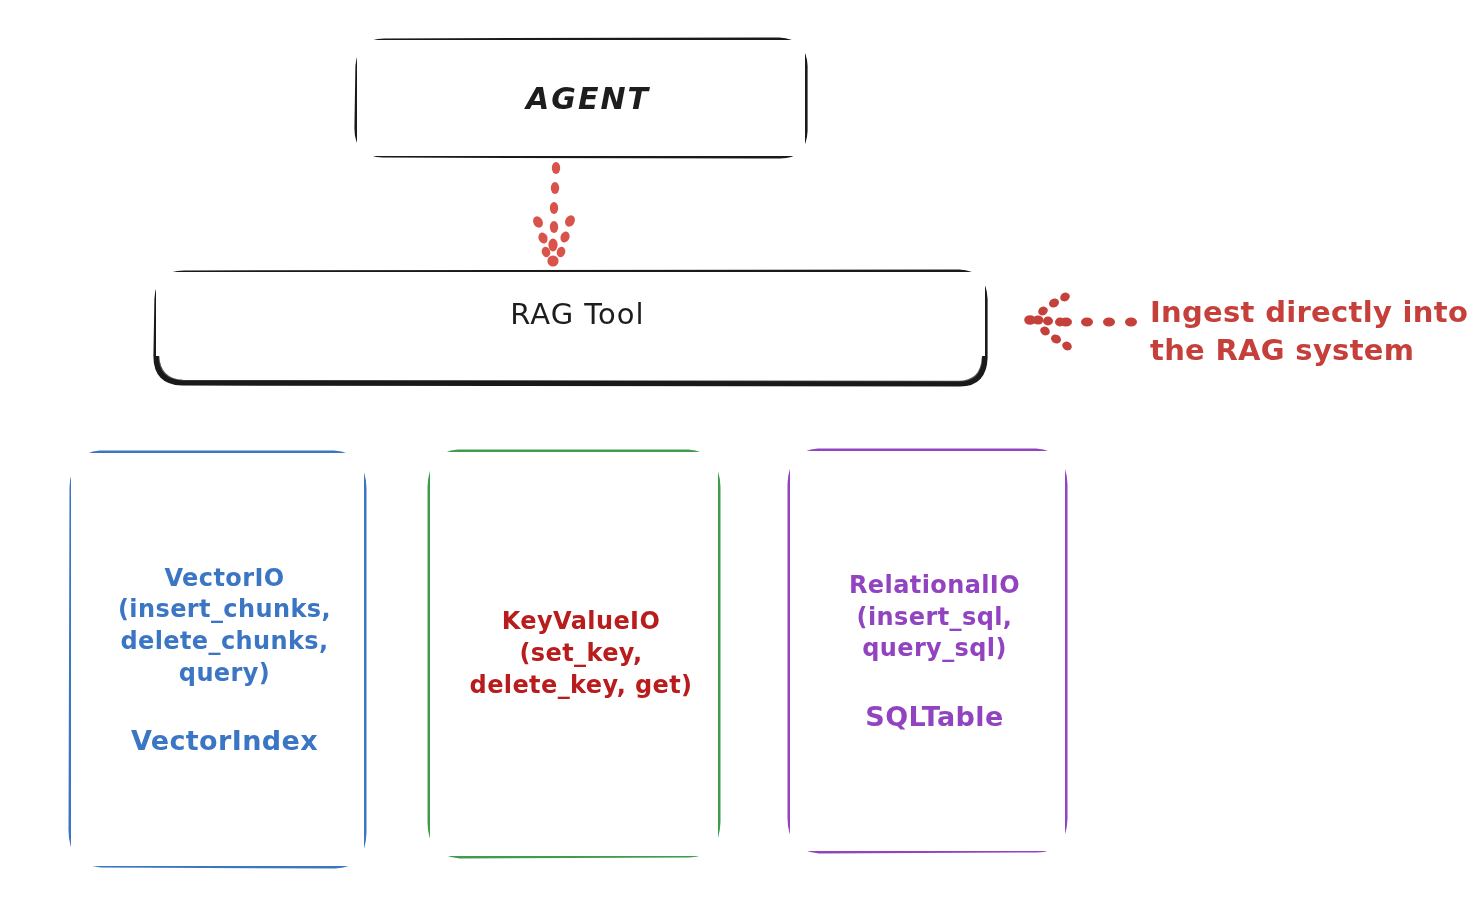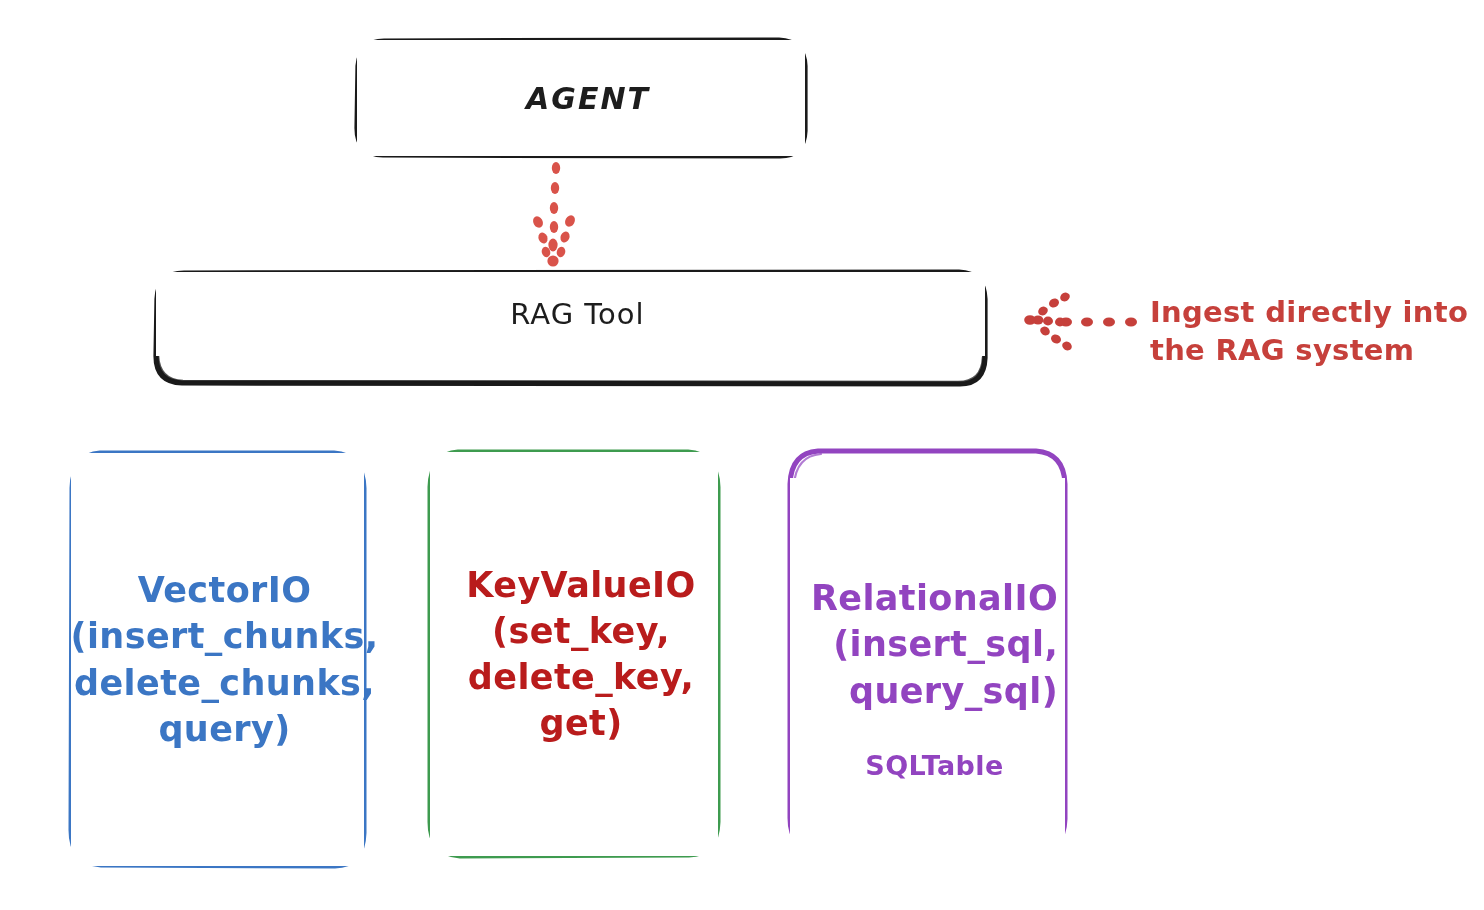--- a/index.html
+++ b/index.html
@@ -51,21 +51,21 @@
   }
   .label-ragtool {
     font-family: "DejaVu Sans", sans-serif;
     font-size: 29px;
     font-weight: 500;
     letter-spacing: 1px;
     color: #1d1d1d;
     white-space: pre;
   }
   .store-title {
-    font-size: 35px;
+    font-size: 24px;
     font-weight: 600;
     line-height: 1.32;
     white-space: pre-line;
     letter-spacing: 0.4px;
   }
   .store-index {
     font-size: 27px;
     font-weight: 600;
     letter-spacing: 0.4px;
     margin-top: 36px;
@@ -155,29 +155,30 @@
 
   <div class="node" style="left:156px; top:272px; width:829px; height:84px;">
     <span class="label-ragtool">RAG Tool</span>
   </div>
 
   <div class="node" style="left:71px; top:453px; width:293px; height:413px; color:#3B76C4;">
     <span class="store-title">VectorIO
 (insert_chunks,
 delete_chunks,
 query)</span>
+    <span class="store-index">VectorIndex</span>
   </div>
 
   <div class="node" style="left:430px; top:452px; width:288px; height:404px; color:#b91c1c;">
     <span class="store-title">KeyValueIO
 (set_key,
 delete_key, get)</span>
   </div>
 
-  <div class="node" style="left:790px; top:478px; width:275px; height:400px; color:#9244C0;text-align:right;">
+  <div class="node" style="left:790px; top:451px; width:275px; height:400px; color:#9244C0;">
     <span class="store-title">RelationalIO
 (insert_sql,
 query_sql)</span>
     <span class="store-index">SQLTable</span>
   </div>
 
   <div class="annotation" style="left:1150px; top:294px; width:330px; color:#C6403B;">Ingest directly into
 the RAG system</div>
 
 </div>

